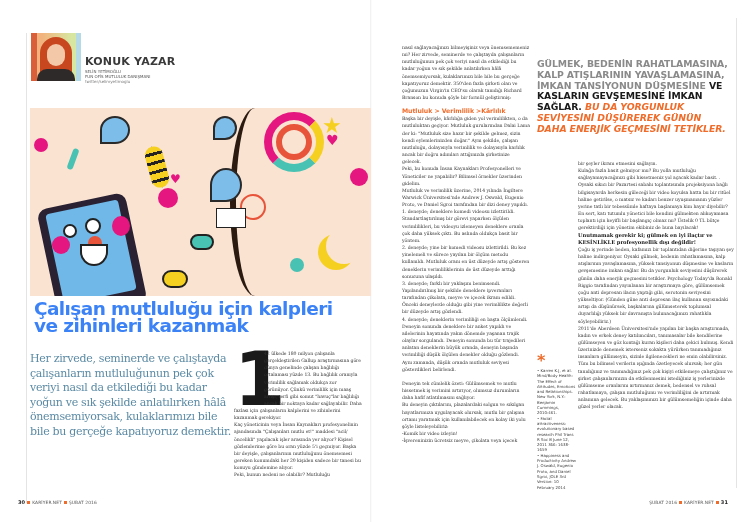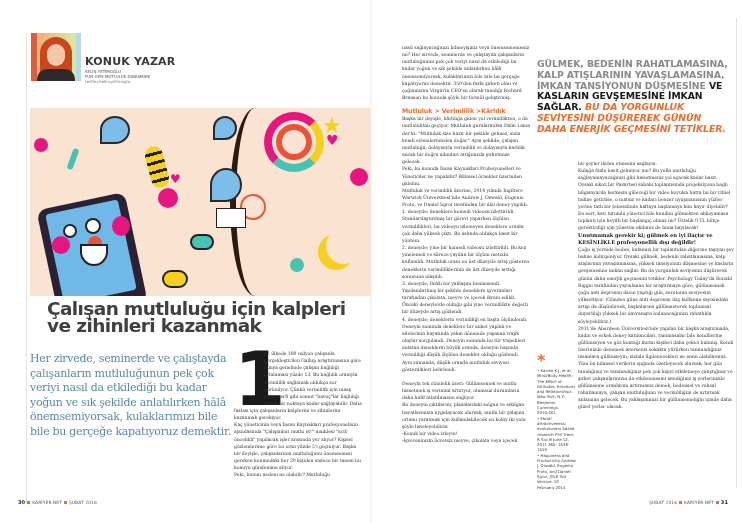--- a/index.html
+++ b/index.html
@@ -50,21 +50,21 @@
   .heart2 { left: 140px; top: 64px; color: #e5167f; font-size: 12px; font-family: "DejaVu Sans", sans-serif; }
   .envelope { left: 186px; top: 100px; width: 30px; height: 20px; background: #fff; border: 1.5px solid #222; }
   .moon { left: 296px; top: 120px; width: 36px; height: 36px; border-radius: 50%; box-shadow: -8px 6px 0 0 #f5d020; }
   .ring { left: 210px; top: 86px; width: 26px; height: 26px; border-radius: 50%; border: 2px solid #e8543a; }
   .blob1 { left: 4px; top: 30px; width: 14px; height: 14px; border-radius: 50%; background: #e5167f; }
   .blob2 { left: 40px; top: 40px; width: 6px; height: 22px; background: #48c2b3; transform: rotate(20deg); border-radius: 3px; }
   .blob3 { left: 320px; top: 60px; width: 18px; height: 18px; border-radius: 50%; background: #e5167f; }
   .blob4 { left: 260px; top: 150px; width: 14px; height: 14px; border-radius: 50%; background: #48c2b3; }
 
   
-  .headline { position: absolute; left: 47px; top: 300px; width: 340px; font-family: "DejaVu Sans", sans-serif; font-weight: bold; font-size: 18.5px; line-height: 17px; color: #404040; letter-spacing: -0.6px; }
+  .headline { position: absolute; left: 34px; top: 300px; width: 340px; font-family: "DejaVu Sans", sans-serif; font-weight: bold; font-size: 18.5px; line-height: 17px; color: #3b82f6; letter-spacing: -0.6px; }
 
   
   .lead { position: absolute; left: 30px; top: 352px; width: 205px; font-family: "DejaVu Serif", serif; font-size: 11px; line-height: 14.5px; color: #5b8aa4; letter-spacing: -0.3px; }
 
   
   .dropcap { position: absolute; left: 234px; top: 348px; width: 30px; height: 62px; font-family: "DejaVu Sans", sans-serif; font-weight: bold; font-size: 74px; line-height: 62px; color: #1a1a1a; }
 
   .body-text { font-family: "DejaVu Serif", serif; font-size: 4.6px; line-height: 7.15px; color: #333; letter-spacing: -0.05px; }
   .col1-top { position: absolute; left: 264px; top: 350px; width: 98px; }
   .col1-bottom { position: absolute; left: 234px; top: 407px; width: 128px; }

